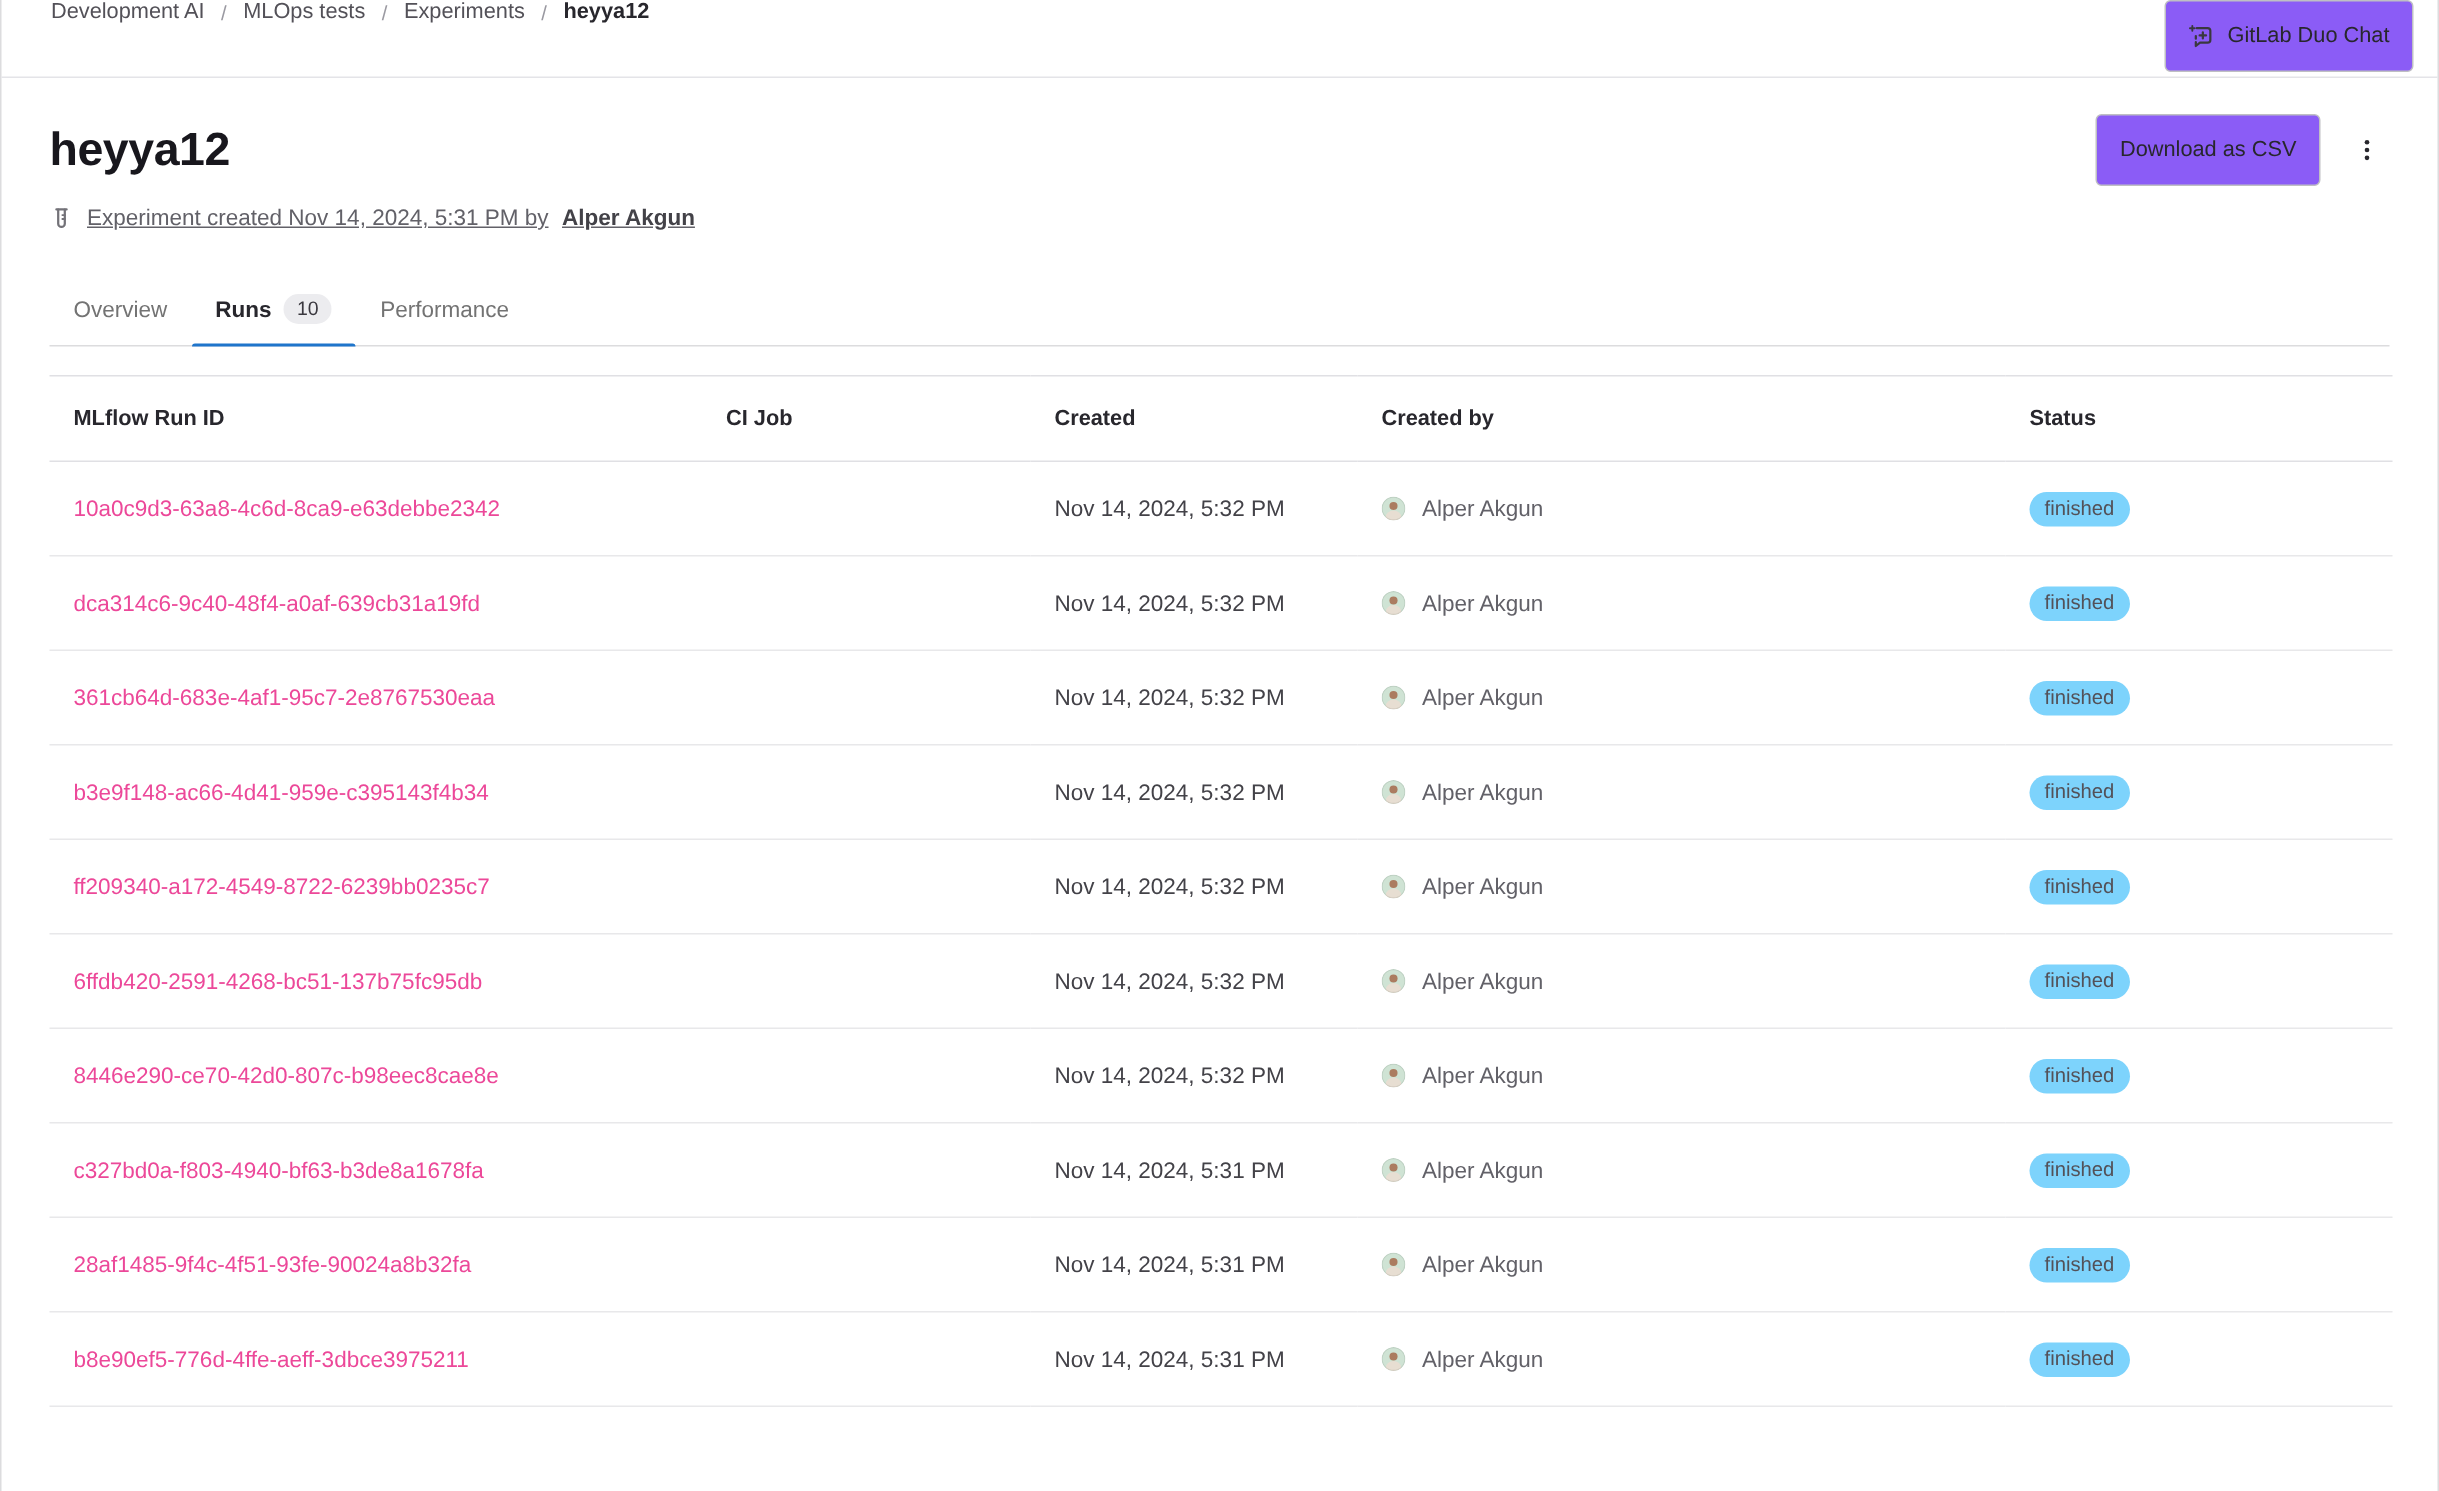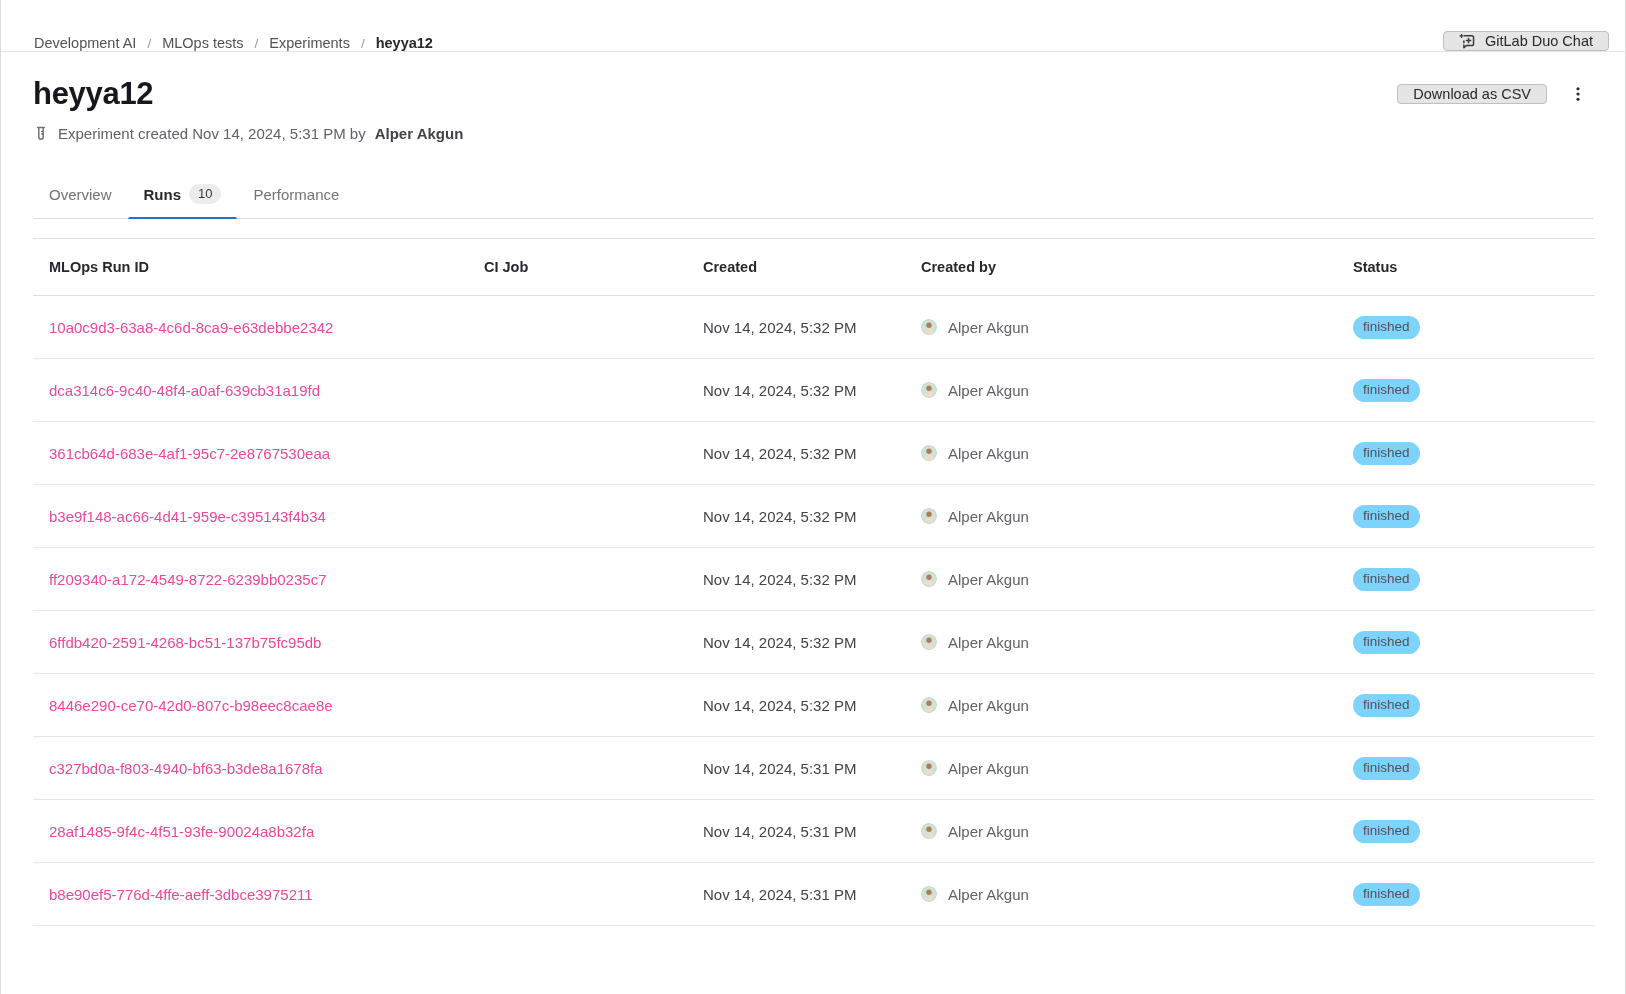--- a/index.html
+++ b/index.html
@@ -7,49 +7,49 @@
   body {
     width:1626px; height:994px; overflow:hidden;
     font-family:"Liberation Sans", sans-serif;
     color:#28272d;
     -webkit-font-smoothing:antialiased;
   }
   .page { width:100%; height:100%; border-left:1px solid #dcdcde; border-right:1px solid #dcdcde; background:#fff; }
 
   
   .breadcrumb-bar {
-    height:52px; display:flex; align-items:flex-end; justify-content:space-between;
+    height:52px; display:flex; align-items:flex-start; justify-content:space-between;
     padding:0 16px 0 33px; border-bottom:1px solid #e4e4e8;
   }
   .breadcrumb { display:flex; align-items:center; gap:11px; font-size:14.5px; }
   .breadcrumb a { color:#535158; text-decoration:none; cursor:pointer; }
   .breadcrumb .sep { color:#9a99a1; font-size:13.5px; }
   .breadcrumb .current { font-weight:700; color:#28272d; }
 
   .btn {
     display:inline-flex; align-items:center; gap:9px;
-    background:#e5e5e5; border:1px solid #bfbfc3; border-radius:4px;
+    background:#8b5cf6; border:1px solid #bfbfc3; border-radius:4px;
     font-family:inherit; font-size:14.5px; color:#28272d;
-    height:20px; padding:0 15px; cursor:pointer; white-space:nowrap;
+    height:48px; padding:0 15px; cursor:pointer; white-space:nowrap;
   }
 
   
   .content { padding:24px 32px 0; }
 
   .title-row { display:flex; align-items:center; justify-content:space-between; }
   .page-title { font-size:31px; font-weight:700; letter-spacing:-0.3px; color:#18171d; }
   .actions { display:flex; align-items:center; gap:16px;justify-content:flex-end; }
   .kebab-btn {
     border:none; background:transparent; width:30px; height:32px;
     display:flex; align-items:center; justify-content:center; cursor:pointer; border-radius:4px;
   }
 
   .created-line {
     margin-top:13px; display:flex; align-items:center; gap:9px;
-    font-size:15px; color:#626168;
+    font-size:15px; color:#626168;text-decoration:underline;
   }
   .created-line .author { font-weight:700; color:#434248; }
 
   
   .tabs { margin-top:31px; display:flex; border-bottom:1px solid #dcdcde; list-style:none; }
   .tab {
     position:relative; display:flex; align-items:center; gap:8px;
     padding:11px 16px 14px; font-size:15px; color:#737373; cursor:pointer;
   }
   .tab.active { font-weight:700; color:#28272d; }
@@ -157,21 +157,21 @@
     <table class="runs-table">
       <colgroup>
         <col style="width:435px">
           <col style="width:219px">
           <col style="width:218px">
           <col style="width:432px">
           <col style="width:258px">
       </colgroup>
       <thead>
           <tr>
-            <th>MLOps Run ID</th>
+            <th>MLflow Run ID</th>
             <th>CI Job</th>
             <th>Created</th>
             <th>Created by</th>
             <th>Status</th>
           </tr>
         </thead>
       <tbody>
           <tr>
             <td><a class="run-link" href="#">10a0c9d3-63a8-4c6d-8ca9-e63debbe2342</a></td>
             <td></td>

